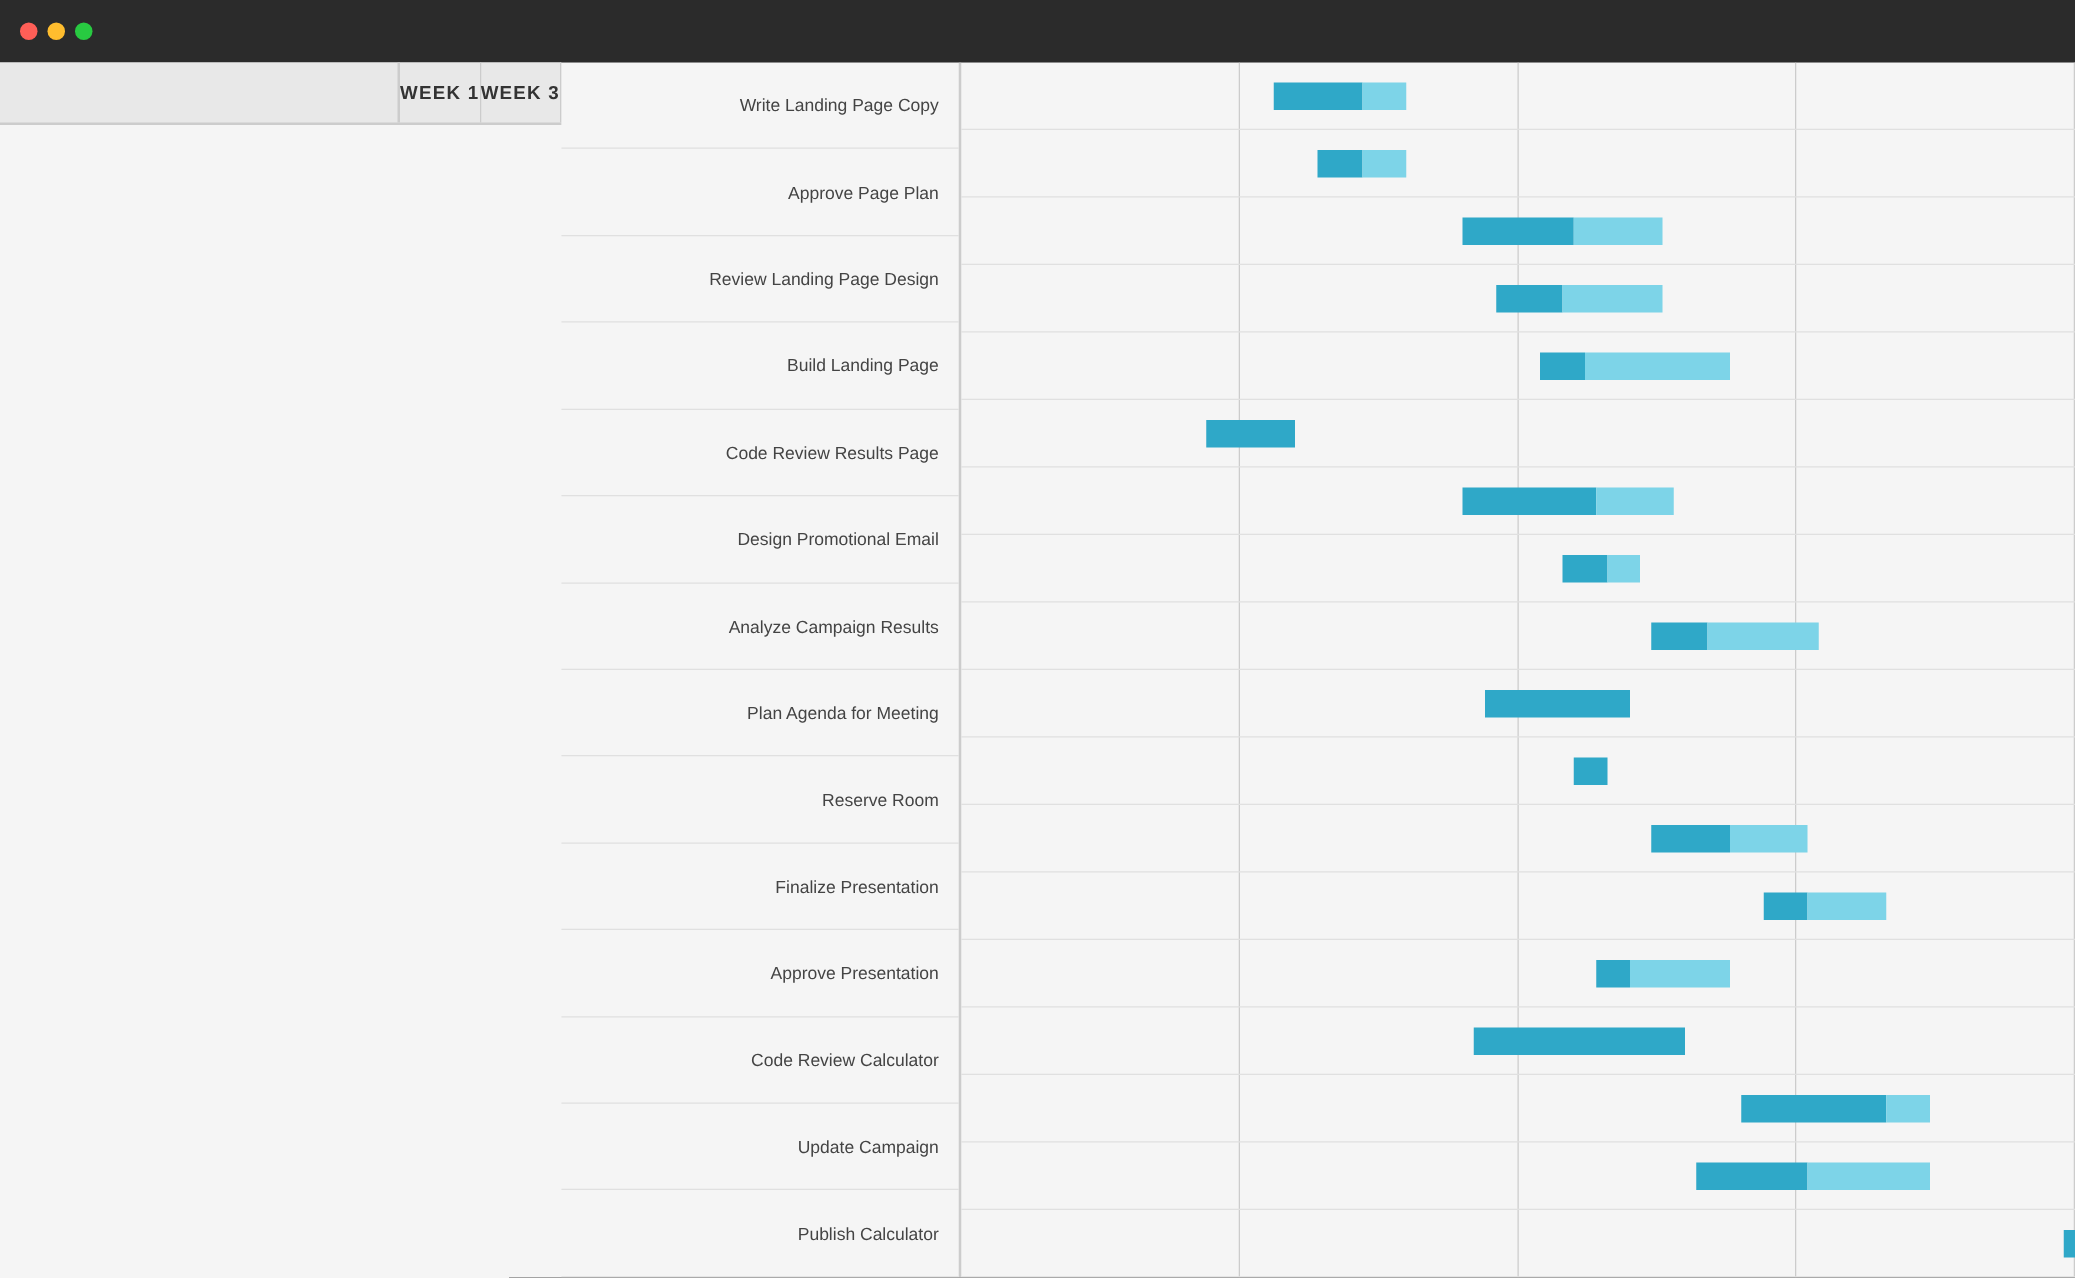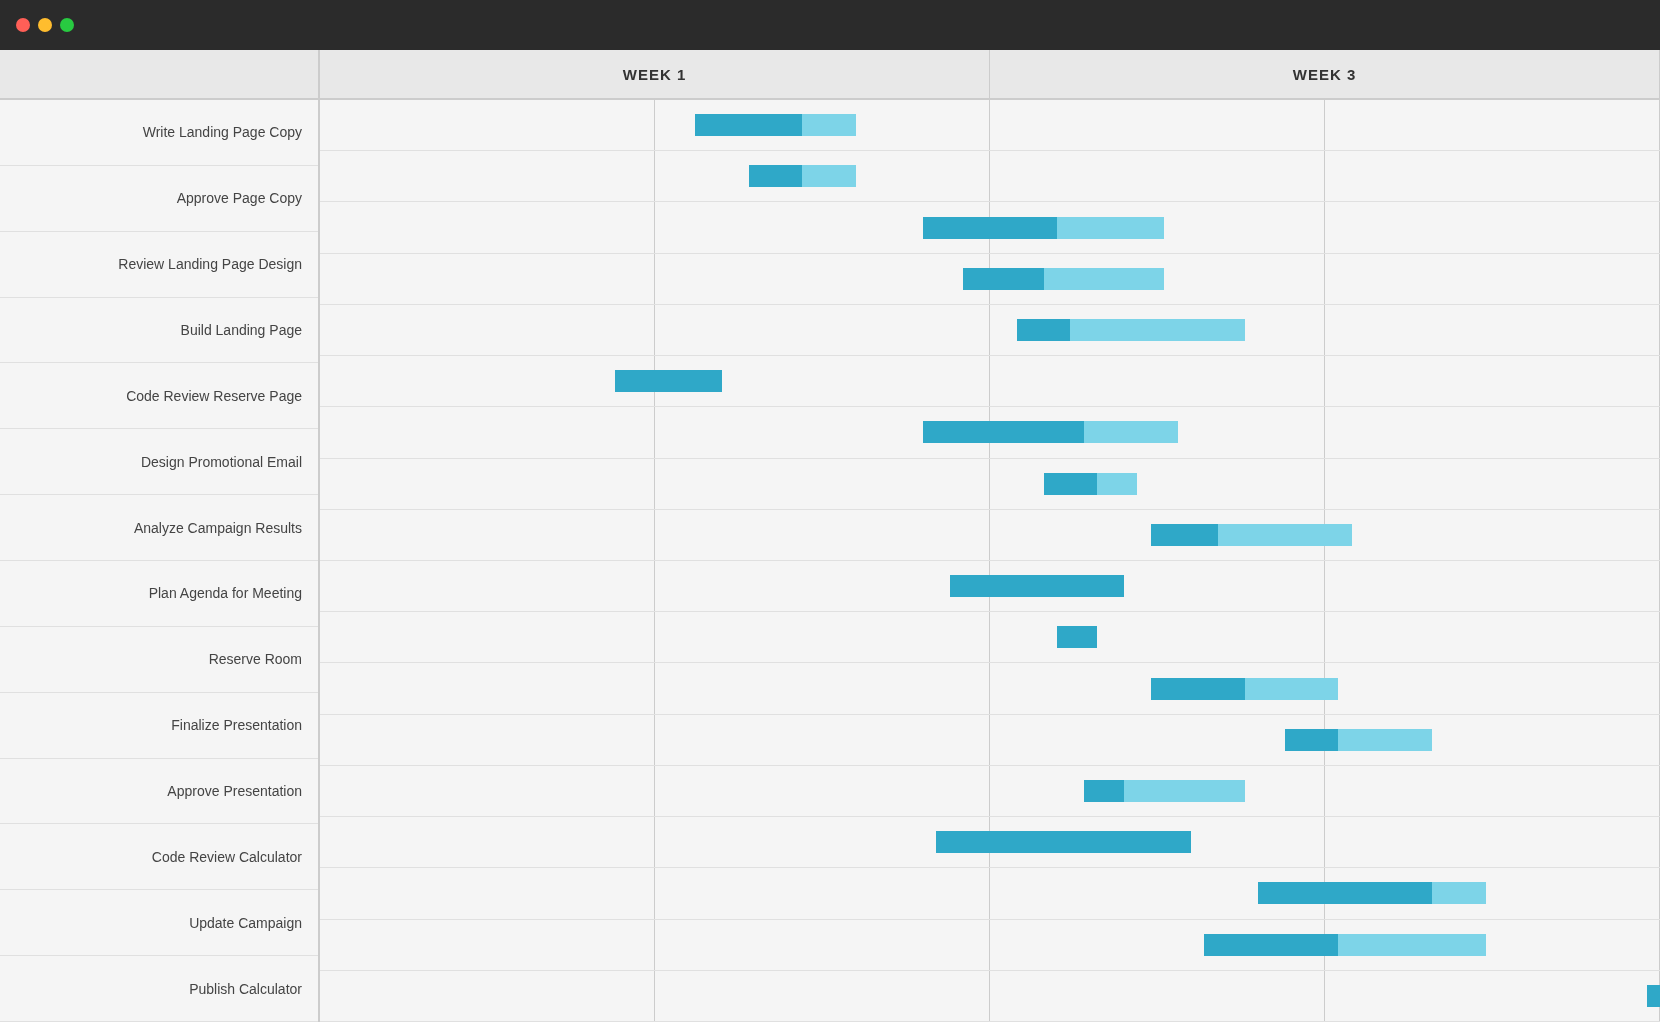--- a/index.html
+++ b/index.html
@@ -25,21 +25,21 @@
     }
     .tl-red { background: #ff5f57; }
     .tl-yellow { background: #ffbd2e; }
     .tl-green { background: #28ca41; }
 
     .chart-container {
       background: #f5f5f5;
       width: 1660px;
       height: 972px;
       display: flex;
-      flex-direction: column;
+      flex-direction: row;
     }
 
     .week-header {
       display: flex;
       height: 50px;
       background: #e8e8e8;
       border-bottom: 2px solid #ccc;
     }
     .task-label-header {
       width: 320px;
@@ -148,24 +148,24 @@
   <div class="week-header">
     <div class="task-label-header"></div>
     <div class="weeks-area" id="weeks-header">
         <div class="week-col-header">WEEK 1</div>
         <div class="week-col-header">WEEK 3</div>
       </div>
   </div>
   <div class="chart-body">
     <div class="task-labels" id="task-labels">
         <div class="task-label">Write Landing Page Copy</div>
-        <div class="task-label">Approve Page Copy</div>
+        <div class="task-label">Approve Page Plan</div>
         <div class="task-label">Review Landing Page Design</div>
         <div class="task-label">Build Landing Page</div>
-        <div class="task-label">Code Review Reserve Page</div>
+        <div class="task-label">Code Review Results Page</div>
         <div class="task-label">Design Promotional Email</div>
         <div class="task-label">Analyze Campaign Results</div>
         <div class="task-label">Plan Agenda for Meeting</div>
         <div class="task-label">Reserve Room</div>
         <div class="task-label">Finalize Presentation</div>
         <div class="task-label">Approve Presentation</div>
         <div class="task-label">Code Review Calculator</div>
         <div class="task-label">Update Campaign</div>
         <div class="task-label">Publish Calculator</div>
       </div>

